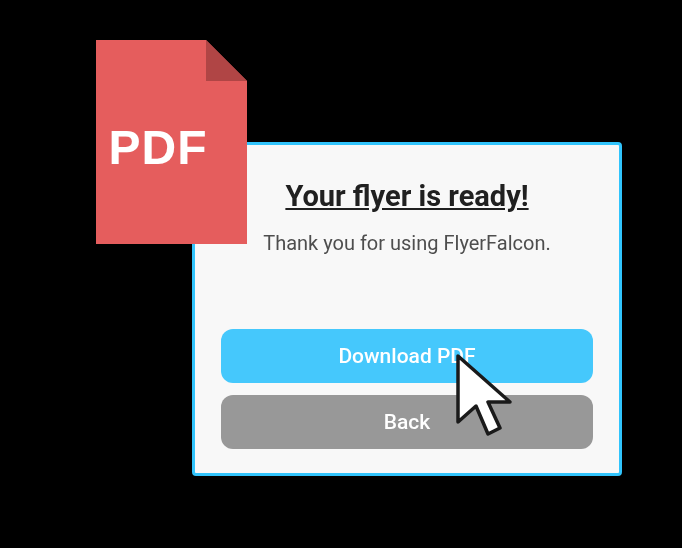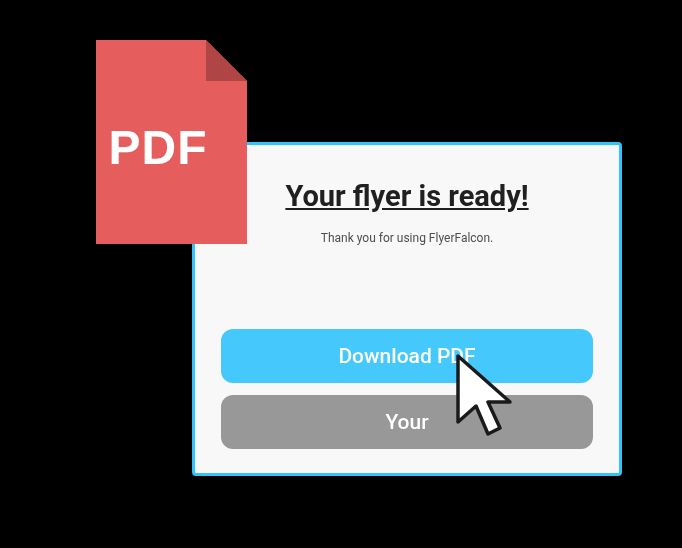--- a/index.html
+++ b/index.html
@@ -36,21 +36,21 @@
   .title {
     font-size: 29px;
     font-weight: 700;
     color: #202020;
     text-decoration: underline;
     text-align: center;
     margin-top: 6px;
     margin-bottom: 18px;
   }
   .subtitle {
-    font-size: 12px;
+    font-size: 20px;
     color: #4e4e4e;
     text-align: center;
     font-weight: 400;
   }
   .spacer { flex: 1; }
   .btn {
     width: 100%;
     height: 54px;
     border: none;
     border-radius: 12px;
@@ -88,21 +88,21 @@
 </div>
 
 <div class="dialog">
   <div class="title">Your flyer is ready!</div>
   <div class="subtitle">Thank you for using FlyerFalcon.</div>
   <div class="spacer"></div>
   <button class="btn btn-primary">
     <span>Download PDF</span>
   </button>
   <button class="btn btn-secondary">
-    <span>Your</span>
+    <span>Back</span>
   </button>
 </div>
 
 <div class="cursor">
   <svg width="80" height="100" viewBox="0 0 80 100">
     <path d="M 8 6 L 8 72 L 26 56 L 38 84 L 50 78 L 38 52 L 60 52 Z" fill="#ffffff" stroke="#1a1a1a" stroke-width="3.5" stroke-linejoin="round"></path>
   </svg>
 </div>
 
 </body></html>

